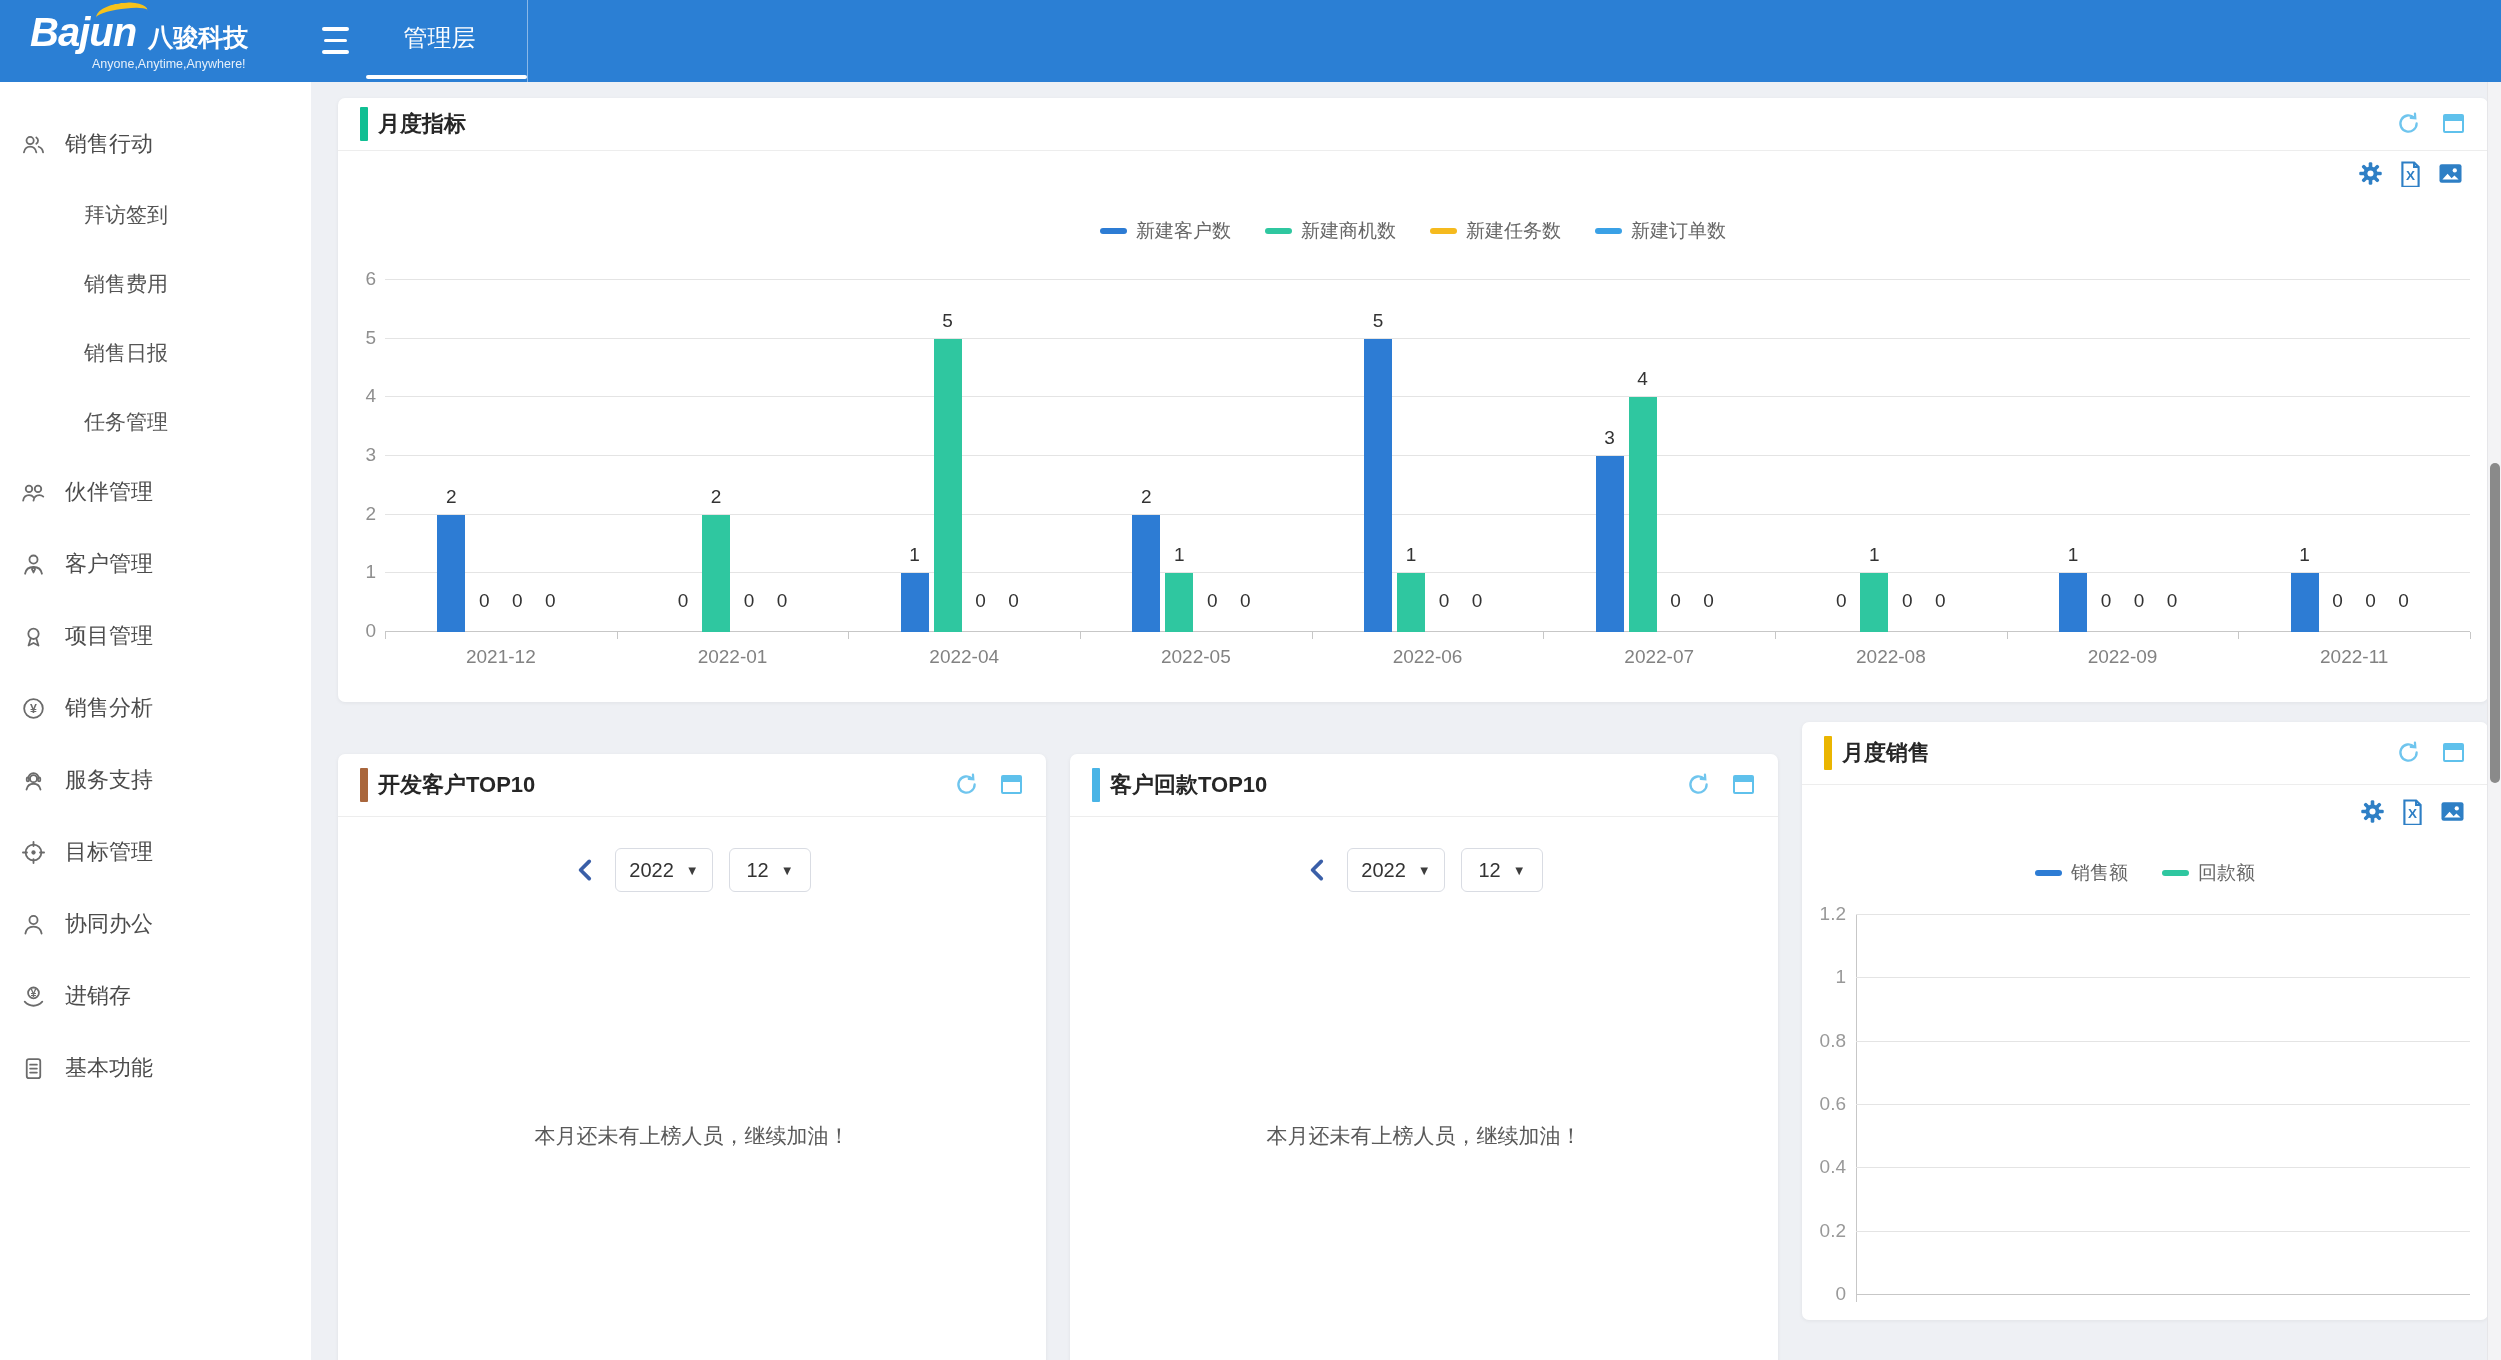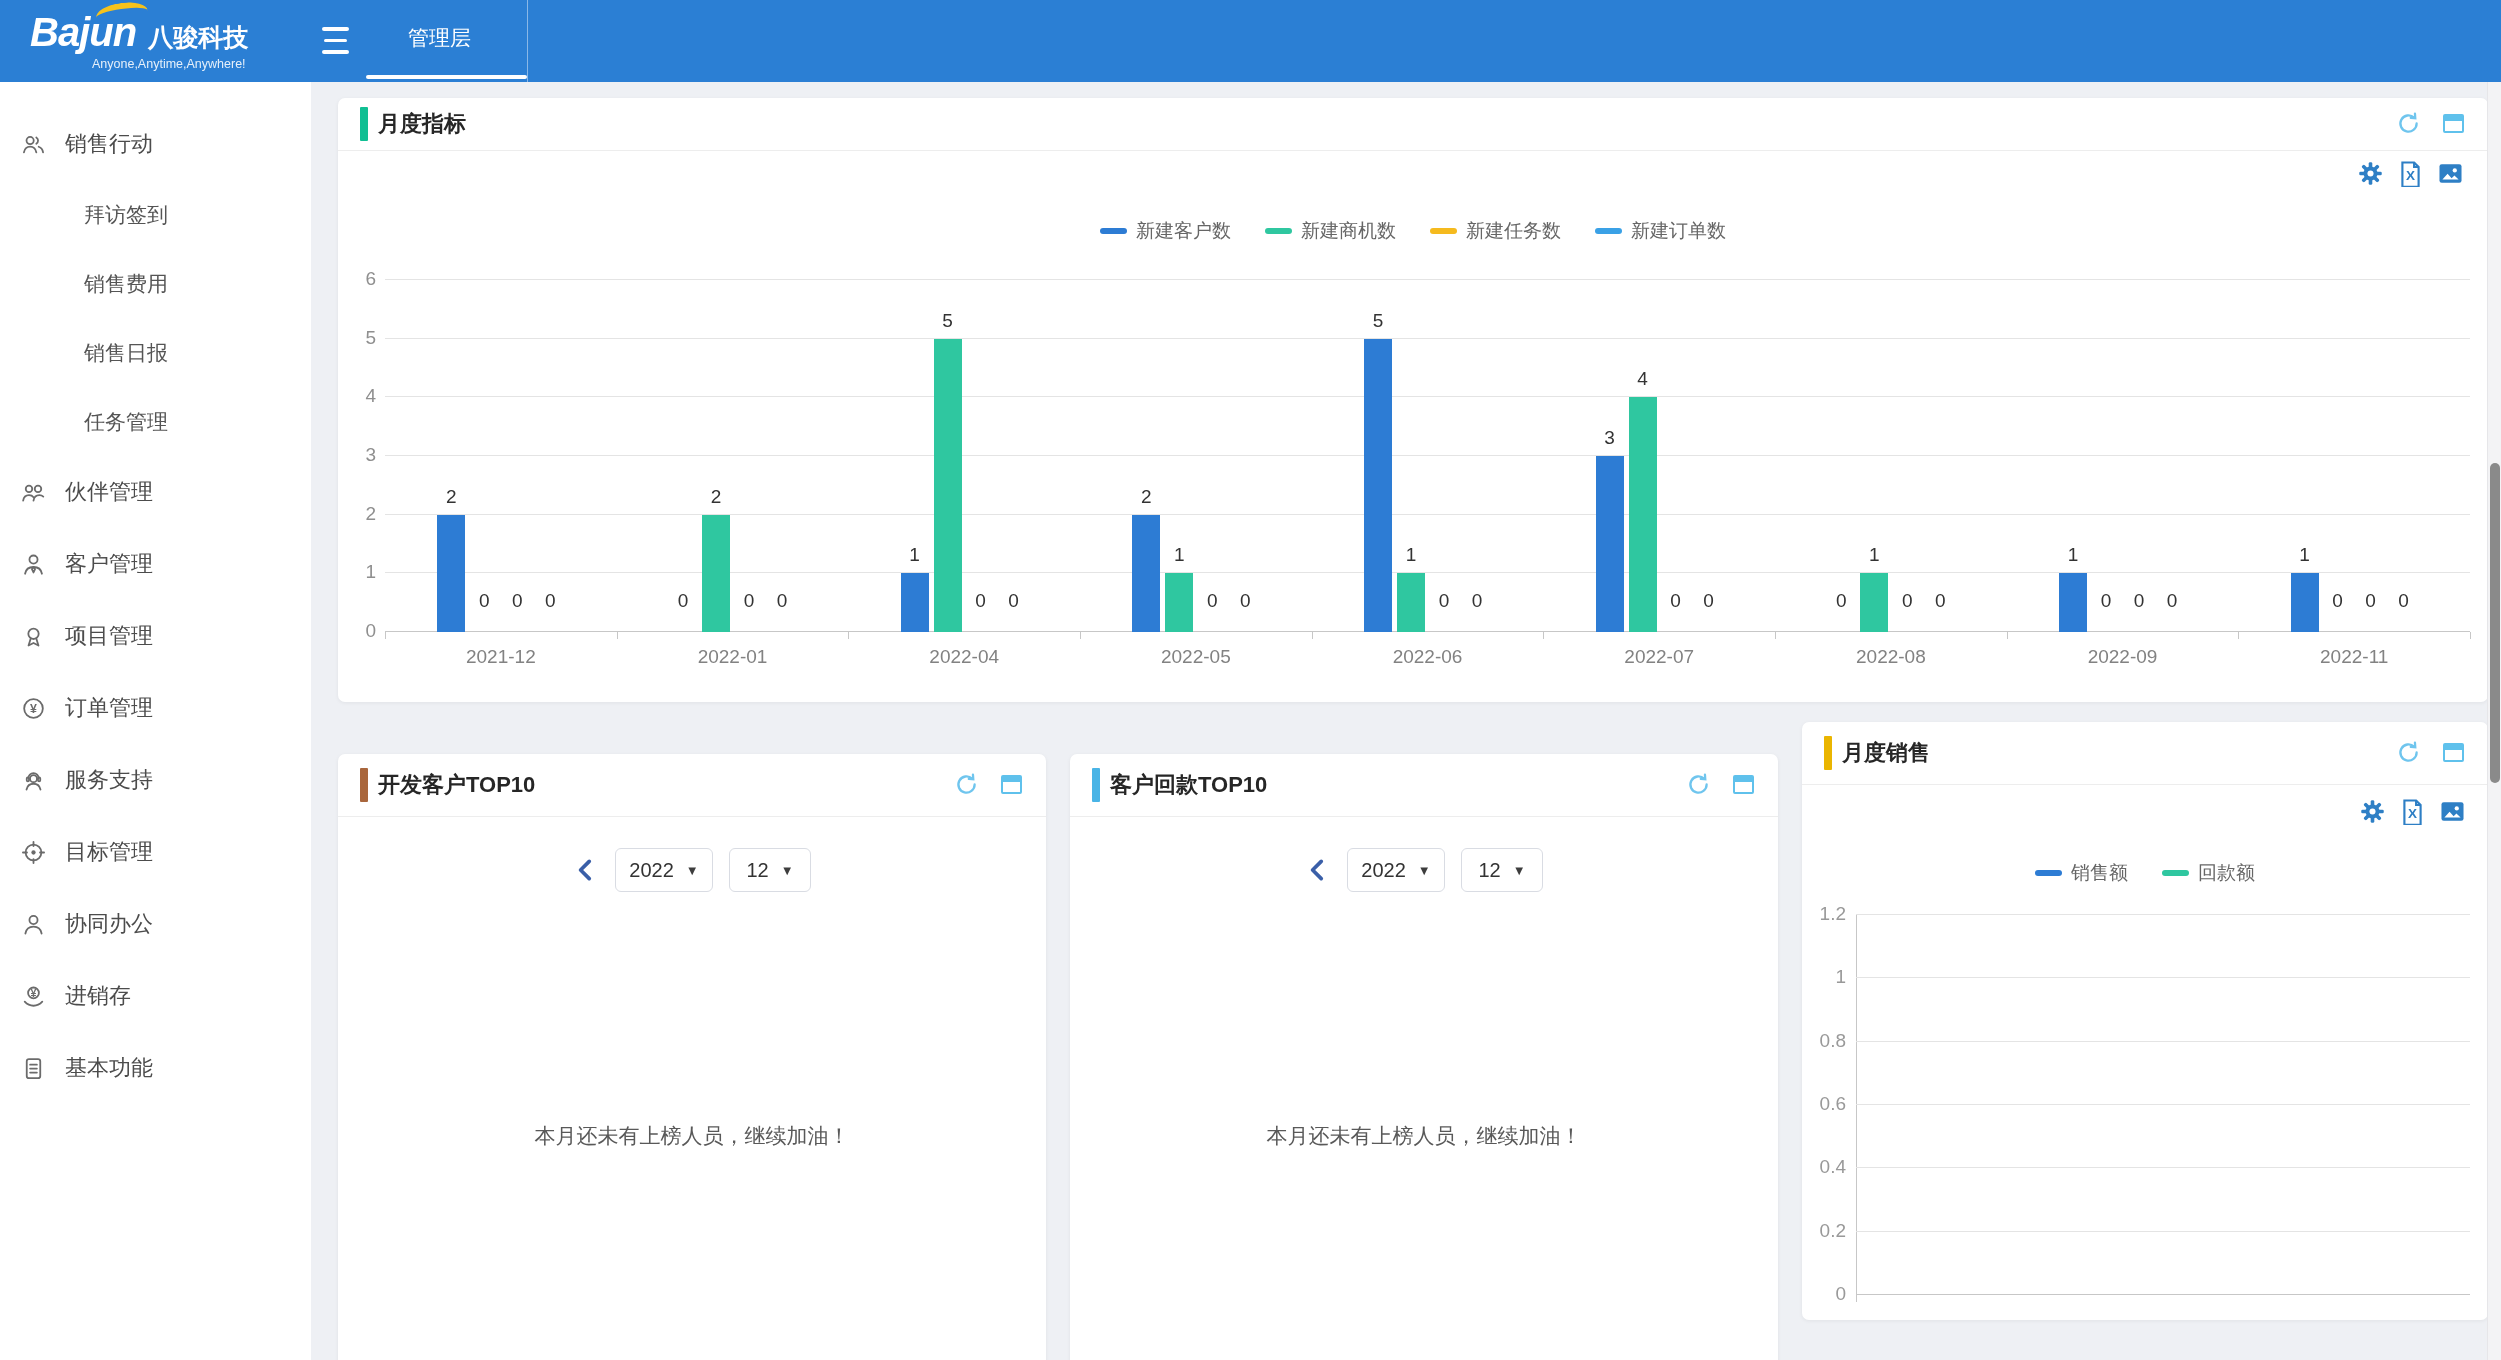--- a/index.html
+++ b/index.html
@@ -12,21 +12,21 @@
   .logo { position:absolute; left:30px; top:10px; width:250px; height:64px; cursor:pointer; }
   .logo-row { display:flex; align-items:baseline; }
   .logo-en { color:#fff; font-size:40px; font-weight:bold; font-style:italic; letter-spacing:-1px; }
   .logo-cn { color:#fff; font-size:25px; font-weight:bold; margin-left:12px; }
   .logo-tag { color:rgba(255,255,255,.88); font-size:12.5px; margin:2px 0 0 62px; }
   .logo-arc { position:absolute; left:66px; top:-7px; width:52px; height:22px; border-top:6px solid #f6c21c; border-radius:50%; transform:rotate(-8deg); }
   .hamburger { position:absolute; left:322px; top:27px; width:27px; height:27px; display:flex; flex-direction:column; justify-content:space-between; cursor:pointer; }
   .hamburger span { display:block; height:3.6px; background:#fff; border-radius:2px; }
   .hamburger span:nth-child(2){ width:86%; margin:0 auto; }
   .top-tab { position:absolute; left:352px; top:0; width:176px; height:82px; border-right:1px solid rgba(255,255,255,.45); text-align:center; cursor:pointer; }
-  .top-tab .tab-label { color:#fff; font-size:21px; line-height:76px; }
+  .top-tab .tab-label { color:#fff; font-size:24px; line-height:76px; }
   .tab-underline { position:absolute; left:14px; right:0; bottom:3px; height:4.5px; background:#fff; border-radius:2px; }
   .header-right { position:absolute; right:0; top:0; height:82px; }
 
   
   aside { position:absolute; left:0; top:82px; width:311px; height:1278px; background:#fff; padding-top:26px; }
   .menu-item { height:72px; display:flex; align-items:center; padding-left:20px; cursor:pointer; }
   .menu-item .mi-icon { width:27px; height:27px; margin-right:18px; flex:0 0 auto; }
   .menu-item .mi-icon svg { width:27px; height:27px; }
   .menu-item .mi-label { font-size:22px; color:#4c4c4c; }
   .menu-sub { height:69px; display:flex; align-items:center; padding-left:84px; cursor:pointer; }
@@ -183,21 +183,21 @@
               <circle cx="12" cy="9.6" r="4.6"></circle>
               <path d="M9.6 13.6l-2 6.4 4.4-2.2 4.4 2.2-2-6.4"></path>
             </svg></span>
           <span class="mi-label">项目管理</span>
         </div>
         <div class="menu-item">
           <span class="mi-icon"><svg viewBox="0 0 24 24" fill="none" stroke="#6b6b6b" stroke-width="1.6" stroke-linecap="round" stroke-linejoin="round">
               <circle cx="12" cy="12" r="8.3"></circle>
               <text x="12" y="16" font-size="11" text-anchor="middle" fill="#6b6b6b" stroke="none" font-weight="bold">¥</text>
             </svg></span>
-          <span class="mi-label">订单管理</span>
+          <span class="mi-label">销售分析</span>
         </div>
         <div class="menu-item">
           <span class="mi-icon"><svg viewBox="0 0 24 24" fill="none" stroke="#6b6b6b" stroke-width="1.6" stroke-linecap="round" stroke-linejoin="round">
               <circle cx="12" cy="10.4" r="3.1"></circle>
               <path d="M5.8 20c.8-3.4 3.2-5.1 6.2-5.1s5.4 1.7 6.2 5.1"></path>
               <path d="M7.4 10a4.6 4.6 0 0 1 9.2 0"></path>
               <rect x="6" y="9.3" width="2" height="3.4" rx="1"></rect>
               <rect x="16" y="9.3" width="2" height="3.4" rx="1"></rect>
             </svg></span>
           <span class="mi-label">服务支持</span>

